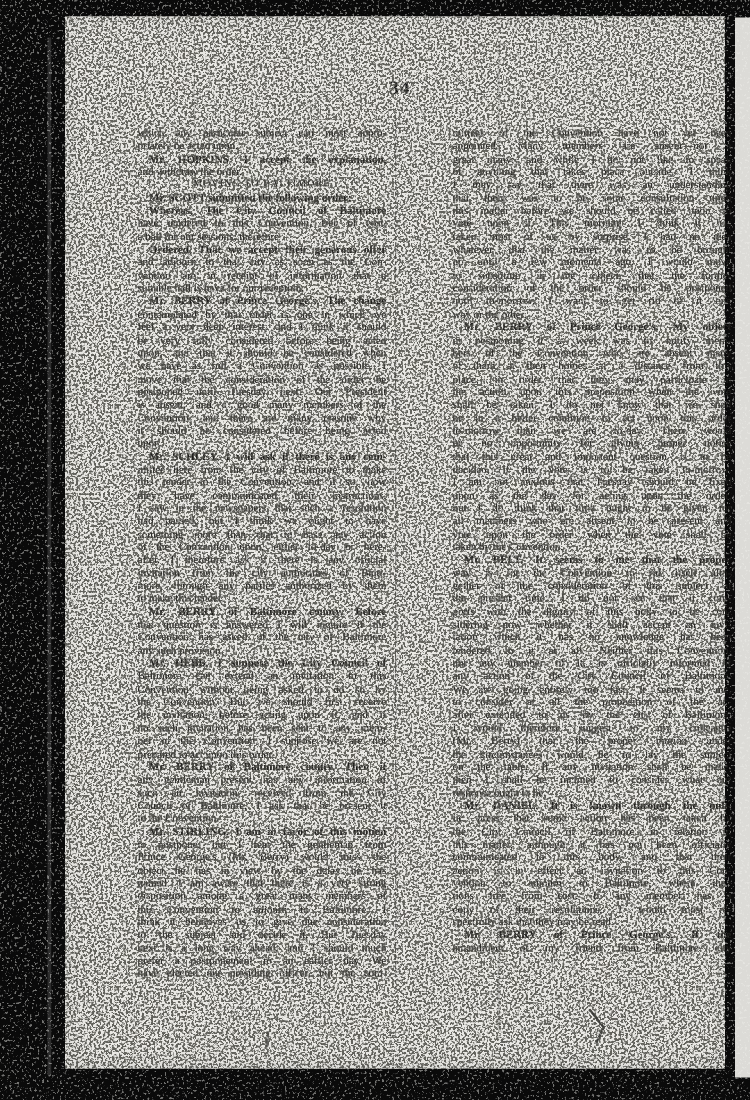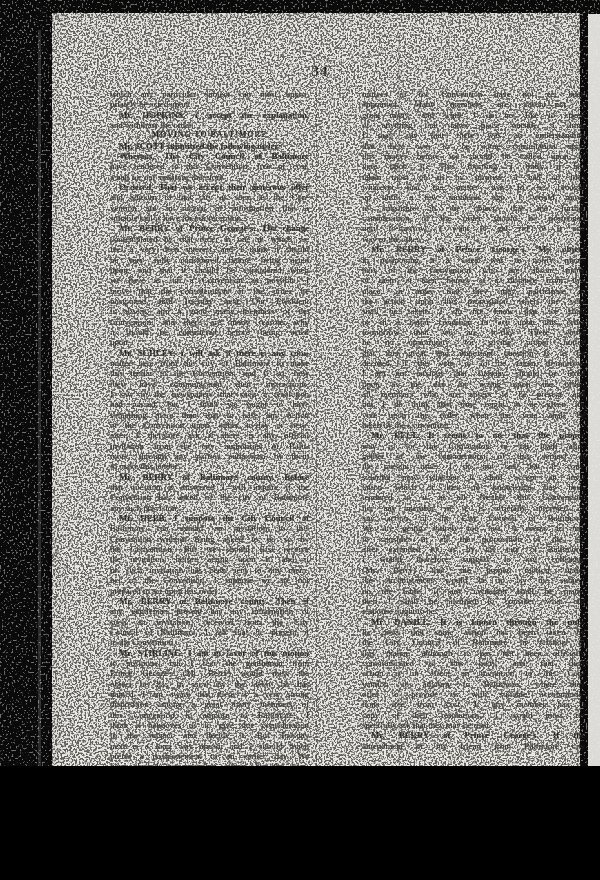--- a/index.html
+++ b/index.html
@@ -1,36 +1,36 @@
 <!DOCTYPE html>
 <html style="--film: #0a0a0a; --paper: #e9e8e4; --paper2: #dcdbd7; --ink: #1e1d1b;"><head>
 <meta charset="utf-8">
 <style>
   html,body{margin:0;padding:0;background:#000;}
-  .film{position:relative;width:600px;height:766px;background:var(--film,#0a0a0a);overflow:hidden;
+  .film{position:relative;width:600px;height:880px;background:var(--film,#0a0a0a);overflow:hidden;
         font-family:"Liberation Serif","DejaVu Serif",serif;}
   
   .page{position:absolute;left:52px;top:13px;width:528px;height:842px;
         background:var(--paper,#e9e8e4);box-shadow:inset 0 0 20px rgba(0,0,0,.10);}
   .edge-strip{position:absolute;left:588px;top:14px;width:12px;height:848px;
         background:var(--paper2,#dcdbd7);}
   .gutter-streak{position:absolute;left:38px;top:30px;width:3px;height:830px;
         background:#4a4a4a;opacity:.55;}
   
   .page-num{position:absolute;left:246px;top:50px;width:44px;text-align:center;
         font-size:15px;font-weight:bold;color:#161616;letter-spacing:1px;}
   
-  .col{position:absolute;top:76px;overflow:hidden;color:var(--ink,#1e1d1b);}
+  .col{position:absolute;top:88px;overflow:hidden;color:var(--ink,#1e1d1b);}
   .col-left{left:58px;width:199px;}
   .col-right{left:270px;width:223px;margin-left:40px;}
   .tl{font-size:8.8px;line-height:10.34px;white-space:normal;
       text-shadow:0.2px 0.2px 0.4px rgba(30,30,28,.65);}
   .tl.just{text-align:justify;text-align-last:justify;}
   .tl.ind{text-indent:9px;font-weight:bold;}
-  .tl.heading{text-align:center;text-align-last:center;font-size:7.8px;font-weight:bold;letter-spacing:1px;}
+  .tl.heading{text-align:center;text-align-last:center;font-size:7.8px;font-weight:normal;letter-spacing:1px;}
   
   .divider{position:absolute;left:264px;top:81px;height:698px;width:0;
         border-left:1px dashed rgba(28,28,26,.65);}
   .crease-main{position:absolute;left:346px;top:22px;width:2px;height:788px;
         background:linear-gradient(#8a8a88,#9a9a97 30%,#8f8f8c 70%,#777);opacity:.38;}
   .crease-top{position:absolute;left:103px;top:4px;width:1px;height:112px;background:#8d8d8a;opacity:.45;}
   .dash-mark{position:absolute;left:470px;top:49px;width:7px;height:1px;background:#3a3a38;opacity:.7;}
   .pen-tick{position:absolute;left:161px;top:812px;width:2px;height:13px;background:#2b2b29;opacity:.7;transform:rotate(4deg);}
   .handmark{position:absolute;left:414px;top:790px;}
   .specks{position:absolute;left:0;top:0;width:1px;height:1px;background:transparent;
@@ -144,28 +144,29 @@
         <div class="tl just">place, in order that they may participate in</div>
         <div class="tl just">the action upon this proposition when the vote</div>
         <div class="tl just">shall be taken. I do not know that we shall</div>
         <div class="tl just">be in a better condition to act upon this order</div>
         <div class="tl just">to-morrow than we are to-day. There would</div>
         <div class="tl just">be no opportunity for giving proper notice</div>
         <div class="tl just">that this great and important question is to be</div>
         <div class="tl just">decided, if the vote is to be taken to-morrow.</div>
         <div class="tl just">I am not anxious that Tuesday should be fixed</div>
         <div class="tl just">upon as the day for acting upon the order,</div>
+        <div class="tl just">but I do think that time ought to be given for</div>
         <div class="tl just">all members who are absent to be present and</div>
-        <div class="tl just">but I do think that time ought to be given for</div>
         <div class="tl just">vote upon the order when the vote shall be</div>
         <div class="tl">taken by the Convention.</div>
         <div class="tl just ind">Mr. BELT. It seems to me that the proper</div>
         <div class="tl just">way is for the Convention to rid itself alto-</div>
         <div class="tl just">gether of the consideration of this subject at</div>
         <div class="tl just">the present time. I do not see that it com-</div>
+        <div class="tl just">ports with the dignity of this body to be con-</div>
         <div class="tl just">sidering now whether it shall accept an invi-</div>
         <div class="tl just">tation which it has no knowledge has been</div>
         <div class="tl just">tendered to it at all. Neither this Convention,</div>
         <div class="tl just">nor any member of it, is officially informed of</div>
         <div class="tl just">any action of the City Council of Baltimore.</div>
         <div class="tl just">We are going entirely too fast, it seems to me,</div>
         <div class="tl just">to consider at all the proposition of the ac-</div>
         <div class="tl just">after extended to us by the city of Baltimore,</div>
         <div class="tl just">I would therefore suggest to my colleague</div>
         <div class="tl just">(Mr. Berry) that the proper motion under</div>
@@ -173,21 +174,20 @@
         <div class="tl just">on the table. If any invitation shall be made,</div>
         <div class="tl just">then I shall be inclined to consider what our</div>
         <div class="tl">response ought to be.</div>
         <div class="tl just ind">Mr. DANIEL. It is known through the pub-</div>
         <div class="tl just">lic press that some action has been taken by</div>
         <div class="tl just">the City Council of Baltimore in relation to</div>
         <div class="tl just">this matter, although it has not been officially</div>
         <div class="tl just">communicated to this body, and that their</div>
         <div class="tl just">action is in effect an invitation to this Con-</div>
         <div class="tl just">vention to adjourn to Baltimore, where they</div>
-        <div class="tl just">offer to provide us with suitable accommoda-</div>
         <div class="tl just">tions free from cost. If any member has a</div>
         <div class="tl just">copy of their resolutions, I would most re-</div>
         <div class="tl">spectfully ask that they may be read.</div>
         <div class="tl just ind">Mr. BERRY of Prince George's. If the</div>
         <div class="tl just">amendment of my friend from Baltimore city</div>
       </div>
 
     <div class="divider"></div>
     <div class="crease-main"></div>
     <div class="crease-top"></div>

